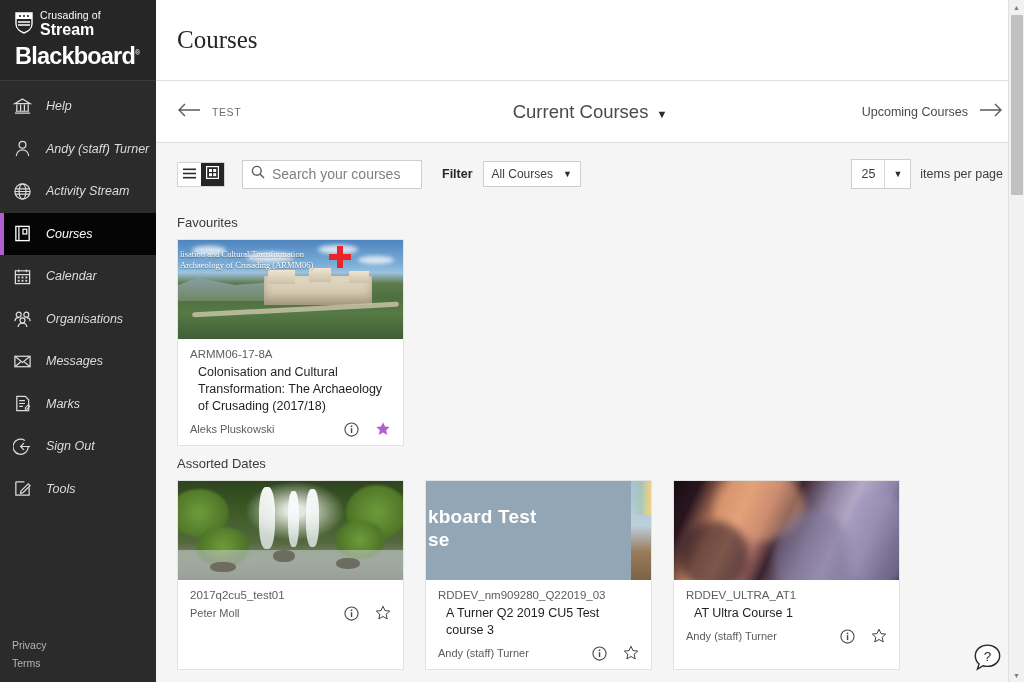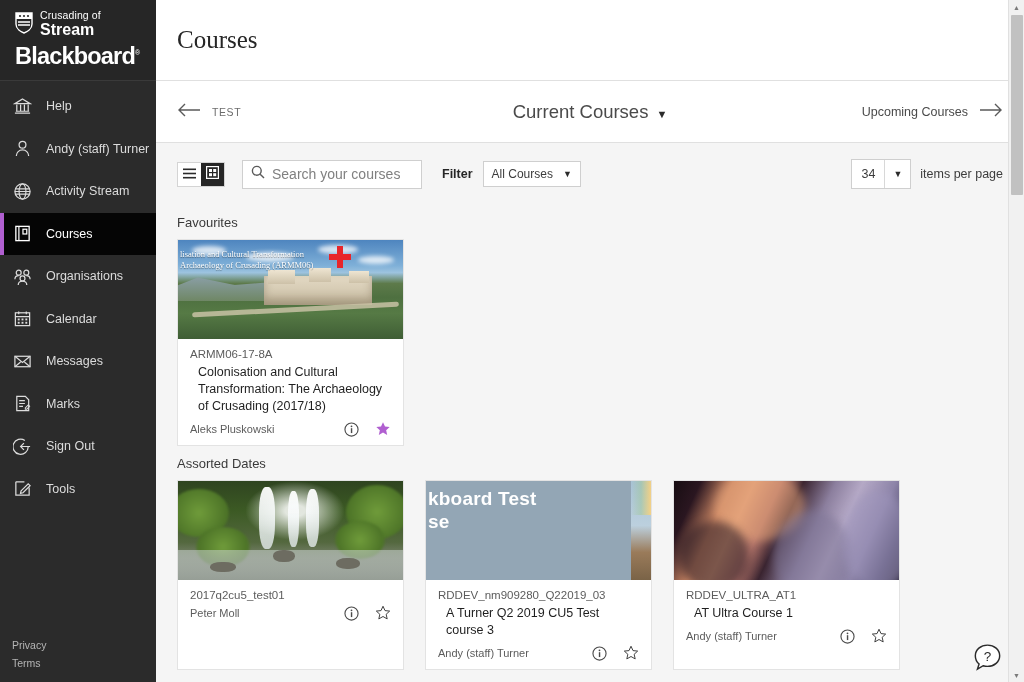--- a/index.html
+++ b/index.html
@@ -31,21 +31,21 @@
     font-size: 10.5px; line-height: 11px; color: #fff; font-weight: 400;
     letter-spacing: .1px;
   }
   .brand-reading { font-size: 16px; line-height: 17px; font-weight: 700; color: #fff; }
   .brand-bb {
     font-size: 23.5px; font-weight: 700; color: #fff; letter-spacing: -0.8px;
     margin-top: 2px; line-height: 26px; position: relative; padding-left: 1px;
   }
   .brand-bb sup { font-size: 7px; font-weight: 400; vertical-align: super; }
 
-  .nav { padding-top: 4px; }
+  .nav { padding-top: 4px; font-style: italic; }
   .nav-item {
     display: flex; align-items: center; gap: 13px;
     height: 42.5px; padding-left: 12px;
     color: #dcdcdc; font-size: 12.5px; cursor: pointer;
     position: relative;
   }
   .nav-item .ico { width: 21px; height: 21px; flex: 0 0 21px; display: flex; align-items: center; justify-content: center; }
   .nav-item svg { display: block; }
   .nav-item.active { background: #050505; color: #ffffff; }
   .nav-item.active::before {
@@ -214,21 +214,21 @@
   }
   .img-bbtest .sky-strip {
     position: absolute; right: 0; top: 0; width: 20px; height: 100%;
     background: linear-gradient(to bottom, #a8c2d6 0%, #bcd0de 45%, #9a7b5a 72%, #7a6347 100%);
   }
   .img-bbtest .rainbow {
     position: absolute; right: 0; top: 0; width: 20px; height: 34%;
     background: linear-gradient(to left, rgba(255,210,120,.85), rgba(160,200,150,.5), transparent);
   }
   .bbtest-text {
-    position: absolute; left: 2px; top: 6px;
+    position: absolute; left: 2px; top: 24px;
     font-size: 19px; font-weight: 700; color: #fff; line-height: 23px;
     letter-spacing: .2px;
   }
 
   .img-canyon {
     width: 100%; height: 100%;
     background:
       linear-gradient(115deg,
         #170d12 0%, #2a1620 10%, #cf8a66 22%, #e8a57e 30%, #b4756a 40%,
         #3a2430 48%, #8c7f9e 60%, #b5a9c6 70%, #8d84a8 82%, #4a4566 92%, #221d30 100%);
@@ -325,45 +325,45 @@
               <rect x="10.5" y="5.5" width="4" height="5" fill="none" stroke="#fff" stroke-width="1.3"></rect>
               <path d="M6.2 2.5v15" stroke="#fff" stroke-width="1.3"></path>
             </svg>
         </span>
         <span>Courses</span>
       </div>
 
       <div class="nav-item">
         <span class="ico">
           <svg width="19" height="19" viewBox="0 0 20 20">
-              <circle cx="6" cy="6" r="2.6" fill="none" stroke="#dcdcdc" stroke-width="1.3"></circle>
-              <circle cx="14" cy="6" r="2.6" fill="none" stroke="#dcdcdc" stroke-width="1.3"></circle>
-              <circle cx="10" cy="12" r="2.6" fill="none" stroke="#dcdcdc" stroke-width="1.3"></circle>
-              <path d="M2 13c0-2.4 1.8-4 4-4M18 13c0-2.4-1.8-4-4-4M5.5 19c0-2.4 2-4 4.5-4s4.5 1.6 4.5 4" fill="none" stroke="#dcdcdc" stroke-width="1.3"></path>
-            </svg>
-        </span>
-        <span>Organisations</span>
-      </div>
-
-      <div class="nav-item">
-        <span class="ico">
-          <svg width="19" height="19" viewBox="0 0 20 20">
               <rect x="2.5" y="4" width="15" height="13.5" fill="none" stroke="#dcdcdc" stroke-width="1.3"></rect>
               <path d="M2.5 8h15M6 2.5v3M14 2.5v3" stroke="#dcdcdc" stroke-width="1.3"></path>
               <g fill="#dcdcdc">
                 <rect x="5" y="10" width="2" height="2"></rect>
                 <rect x="9" y="10" width="2" height="2"></rect>
                 <rect x="13" y="10" width="2" height="2"></rect>
                 <rect x="5" y="13.5" width="2" height="2"></rect>
                 <rect x="9" y="13.5" width="2" height="2"></rect>
                 <rect x="13" y="13.5" width="2" height="2"></rect>
               </g>
             </svg>
         </span>
         <span>Calendar</span>
+      </div>
+
+      <div class="nav-item">
+        <span class="ico">
+          <svg width="19" height="19" viewBox="0 0 20 20">
+              <circle cx="6" cy="6" r="2.6" fill="none" stroke="#dcdcdc" stroke-width="1.3"></circle>
+              <circle cx="14" cy="6" r="2.6" fill="none" stroke="#dcdcdc" stroke-width="1.3"></circle>
+              <circle cx="10" cy="12" r="2.6" fill="none" stroke="#dcdcdc" stroke-width="1.3"></circle>
+              <path d="M2 13c0-2.4 1.8-4 4-4M18 13c0-2.4-1.8-4-4-4M5.5 19c0-2.4 2-4 4.5-4s4.5 1.6 4.5 4" fill="none" stroke="#dcdcdc" stroke-width="1.3"></path>
+            </svg>
+        </span>
+        <span>Organisations</span>
       </div>
 
       <div class="nav-item">
         <span class="ico">
           <svg width="19" height="19" viewBox="0 0 20 20">
               <rect x="2" y="4.5" width="16" height="11" fill="none" stroke="#dcdcdc" stroke-width="1.3"></rect>
               <path d="M2 4.5l8 6.5 8-6.5M2 15.5l6-5M18 15.5l-6-5" fill="none" stroke="#dcdcdc" stroke-width="1.3"></path>
             </svg>
         </span>
         <span>Messages</span>
@@ -476,21 +476,21 @@
       </div>
 
       <span class="filter-label">Filter</span>
       <div class="filter-select">
         <span>All Courses</span>
         <span style="font-size:9px;color:#2b2b2b;">▼</span>
       </div>
 
       <div class="per-page">
         <div class="per-page-select">
-          <span class="per-page-val">34</span>
+          <span class="per-page-val">25</span>
           <span class="per-page-caret">▼</span>
         </div>
         <span class="per-page-lbl">items per page</span>
       </div>
     </div>
 
     <div class="content">
 
       <div class="group-title">Favourites</div>
       <div class="cards">

